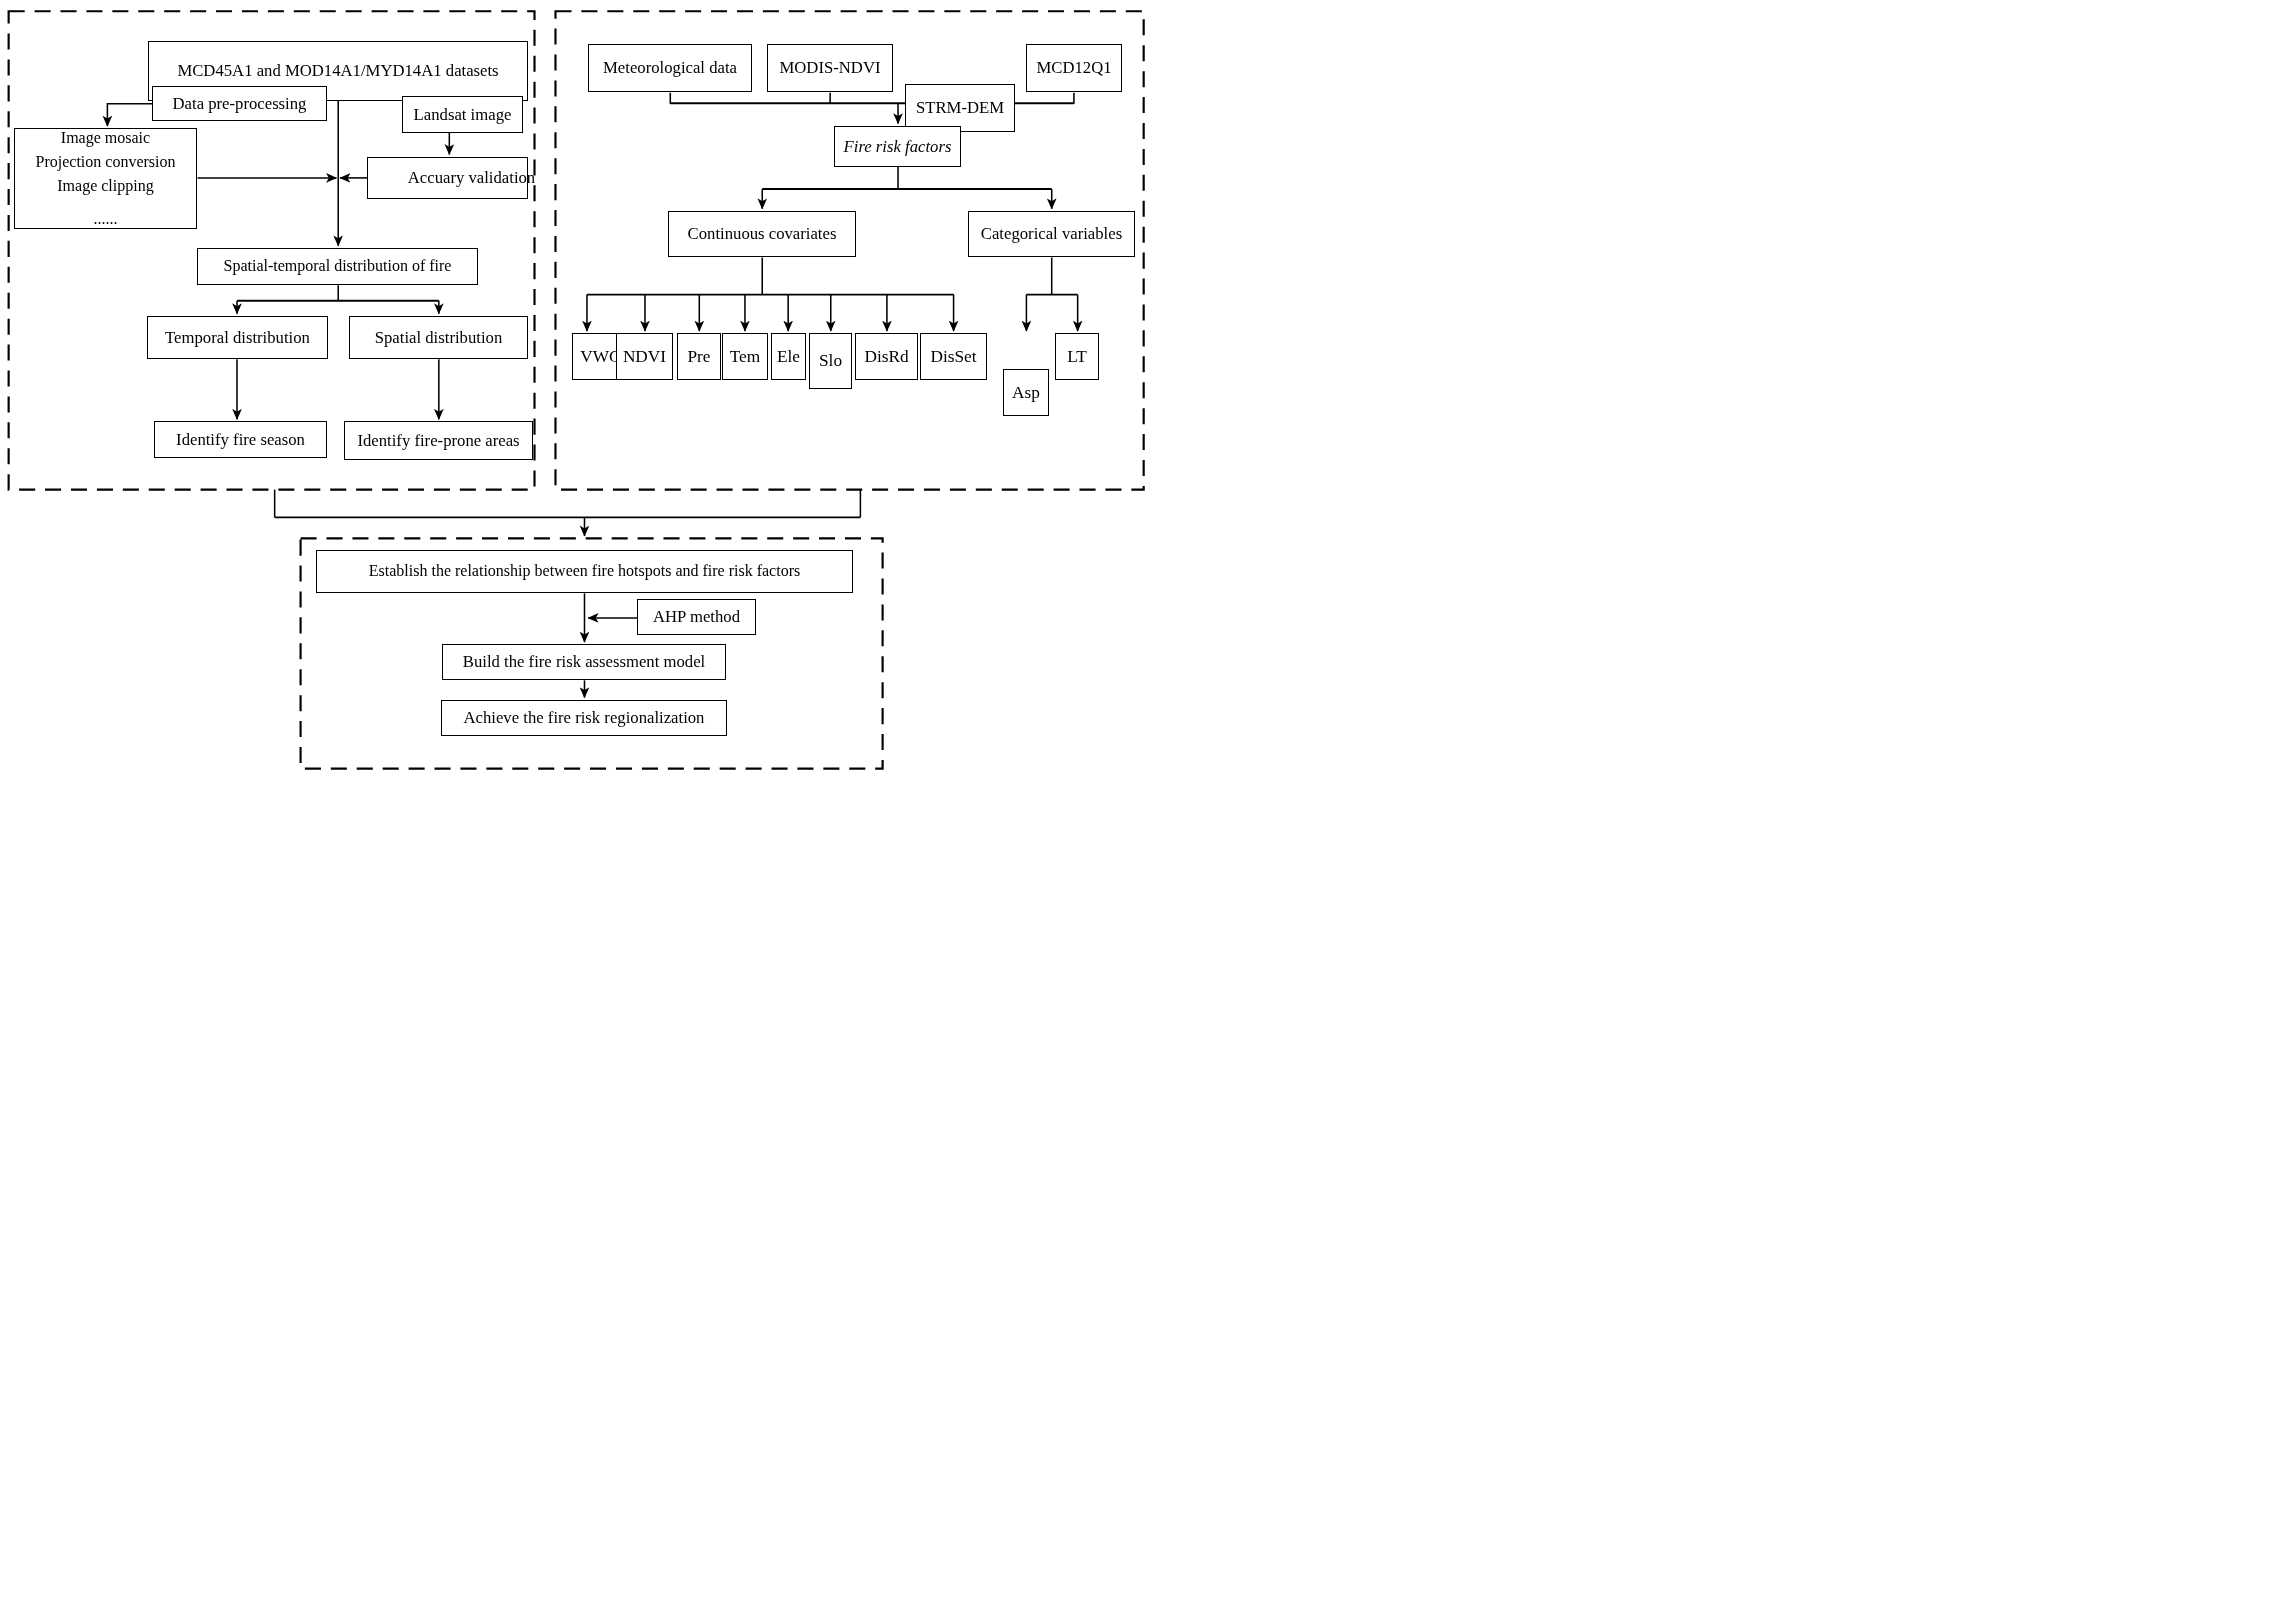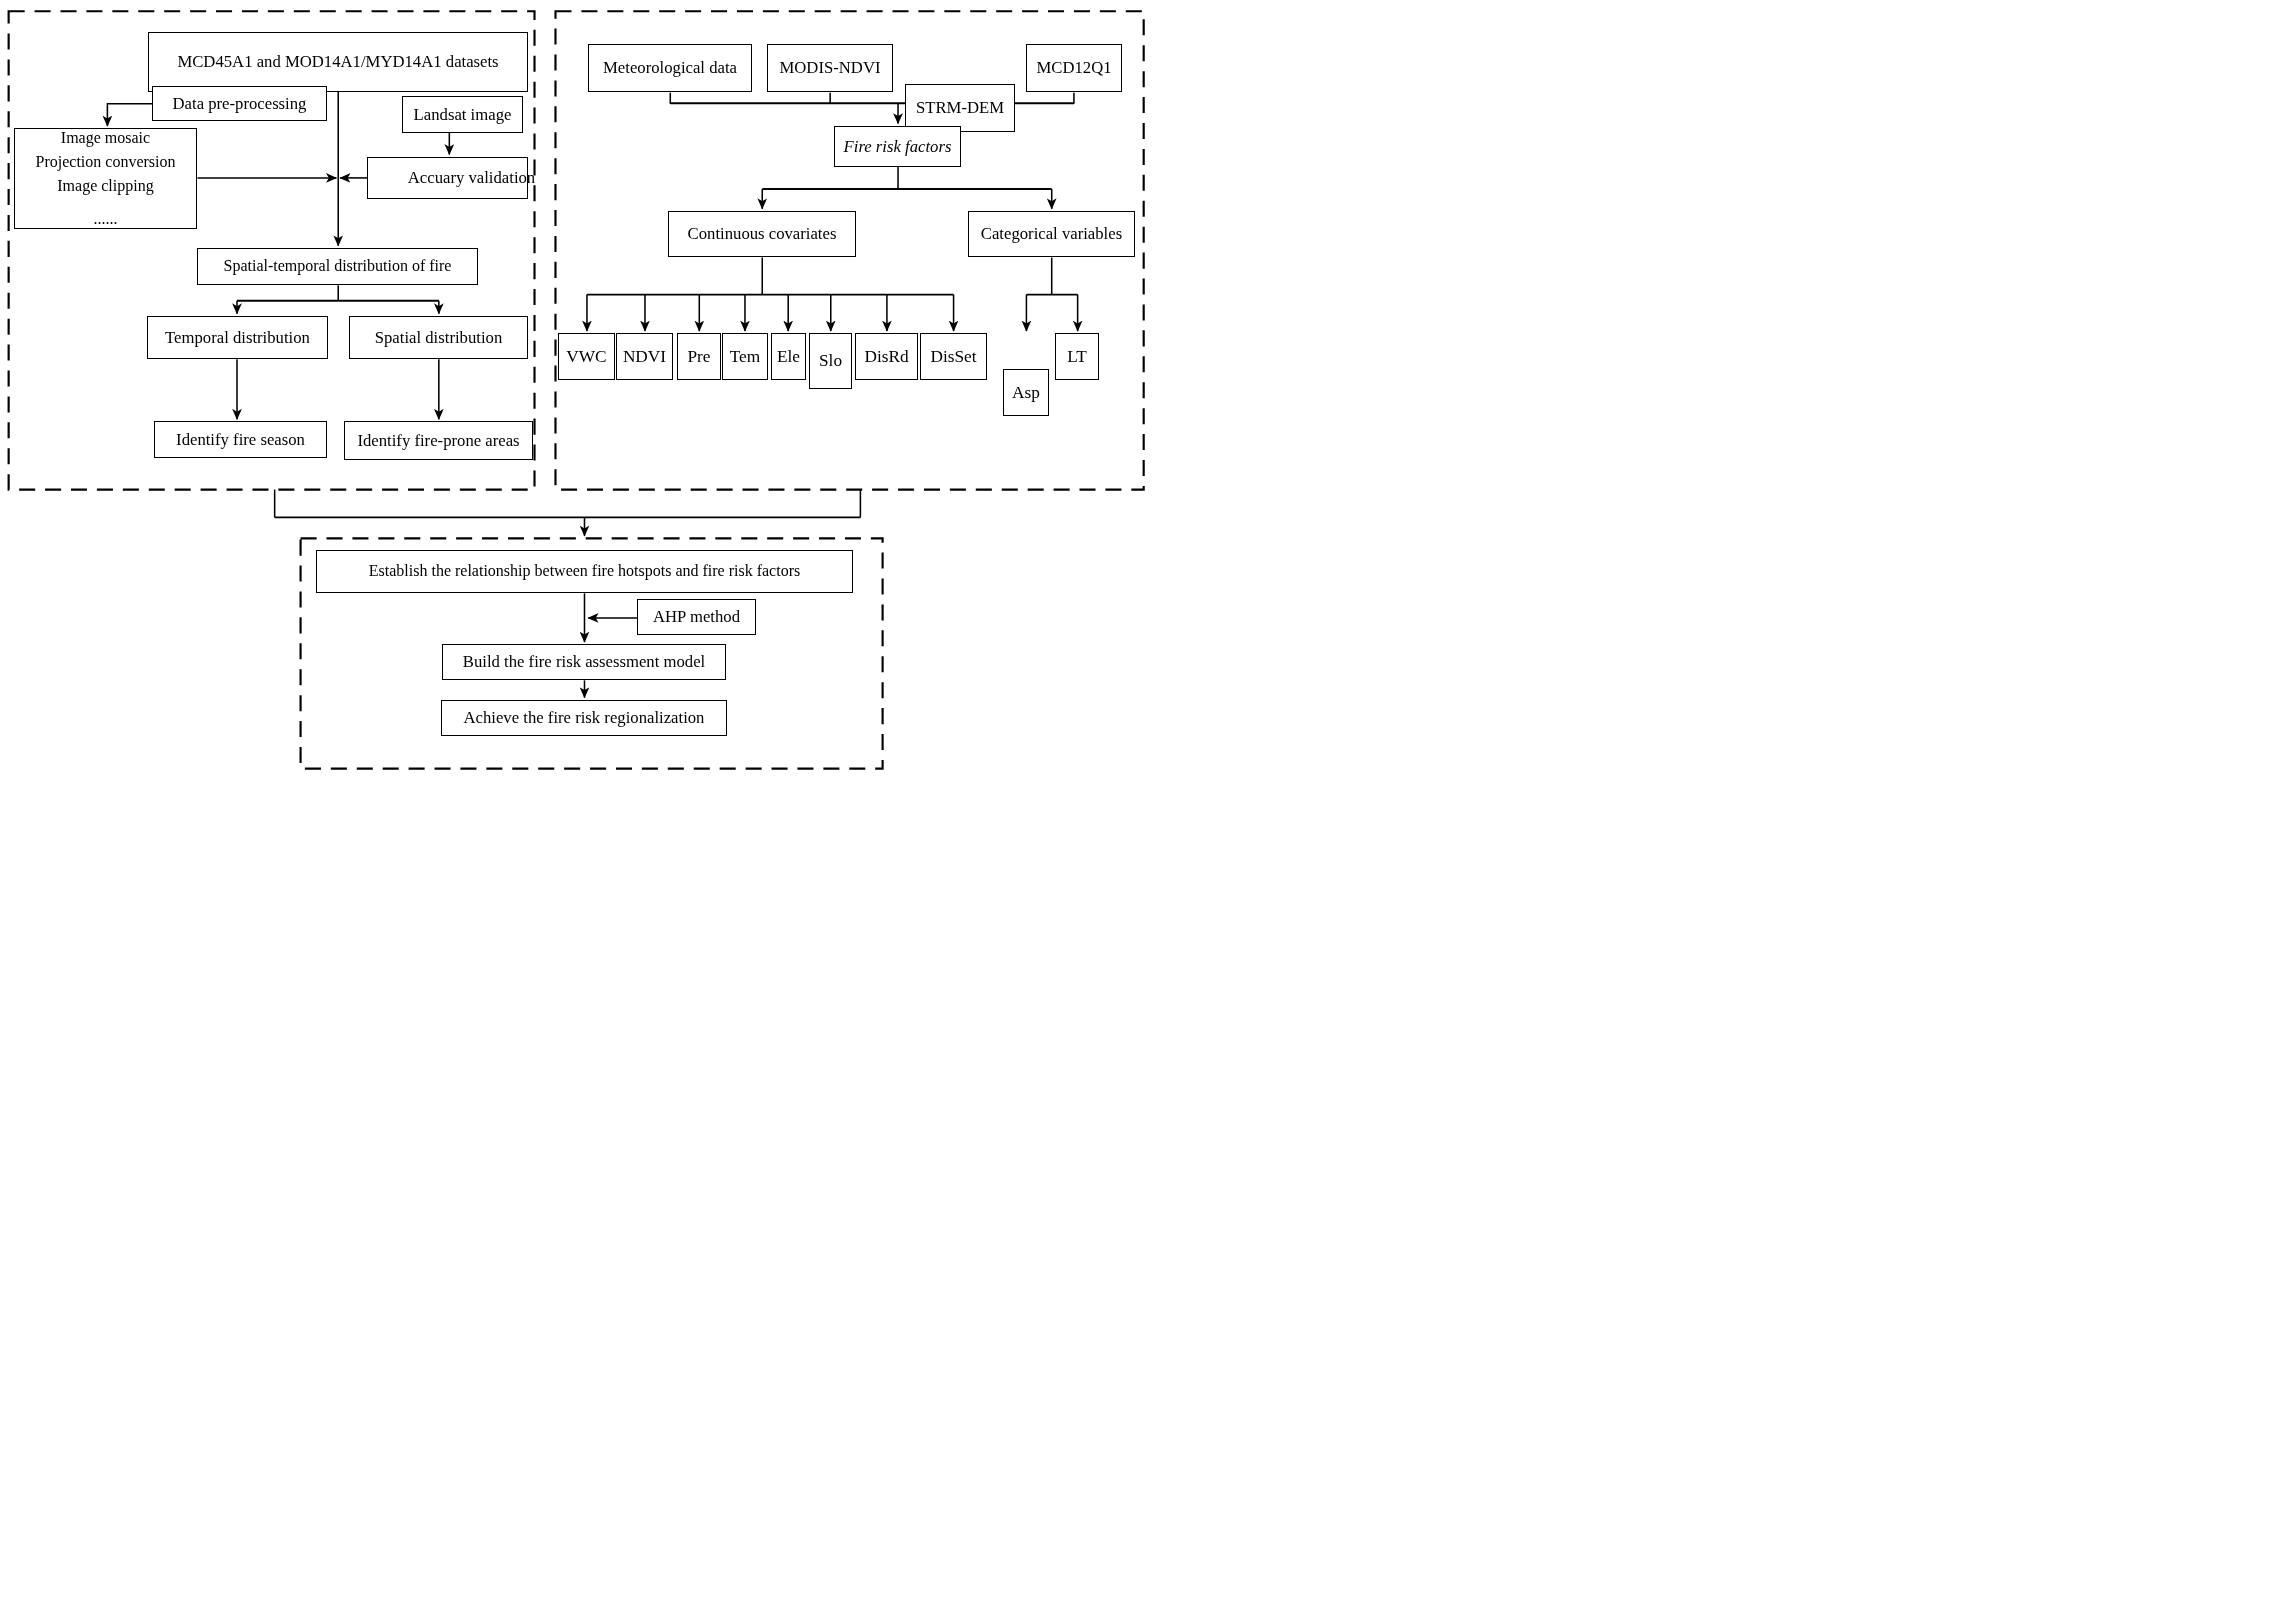--- a/index.html
+++ b/index.html
@@ -103,21 +103,21 @@
       <line x1="947" y1="838" x2="947" y2="868" marker-end="url(#ah)"></line>
     </g>
 
     <g stroke="#000" stroke-width="2.5" fill="none">
       <line x1="947" y1="961" x2="947" y2="1040" marker-end="url(#ah)"></line>
       <line x1="1032" y1="1001" x2="953" y2="1001" marker-end="url(#ah)"></line>
       <line x1="947" y1="1102" x2="947" y2="1130" marker-end="url(#ah)"></line>
     </g>
   </svg>
 
-  <div class="box" style="left:148px;top:32px;width:380px;height:60px;">MCD45A1 and MOD14A1/MYD14A1 datasets</div>
+  <div class="box" style="left:148px;top:41px;width:380px;height:60px;">MCD45A1 and MOD14A1/MYD14A1 datasets</div>
 
   <div class="box" style="left:152px;top:86px;width:175px;height:35px;">Data pre-processing</div>
 
   <div class="box" style="left:390px;top:96px;width:121px;height:37px;margin-left:12px;">Landsat image</div>
 
   <div class="box steps" style="left:14px;top:128px;width:183px;height:101px;">
     <span>Image mosaic</span>
     <span>Projection conversion</span>
     <span>Image clipping</span>
     <span class="dots">......</span>
@@ -142,21 +142,21 @@
   <div class="box" style="left:905px;top:44px;width:110px;height:48px;margin-top:40px;">STRM-DEM</div>
 
   <div class="box" style="left:1026px;top:44px;width:96px;height:48px;">MCD12Q1</div>
 
   <div class="box" style="left:834px;top:126px;width:127px;height:41px;font-style:italic;">Fire risk factors</div>
 
   <div class="box" style="left:668px;top:211px;width:188px;height:46px;">Continuous covariates</div>
 
   <div class="box" style="left:968px;top:211px;width:167px;height:46px;">Categorical variables</div>
 
-  <div class="box leaf" style="left:558px;top:333px;width:57px;height:47px;">VWC</div>
+  <div class="box leaf" style="left:572px;top:333px;width:57px;height:47px;">VWC</div>
   <div class="box leaf" style="left:616px;top:333px;width:57px;height:47px;">NDVI</div>
   <div class="box leaf" style="left:677px;top:333px;width:44px;height:47px;">Pre</div>
   <div class="box leaf" style="left:722px;top:333px;width:46px;height:47px;">Tem</div>
   <div class="box leaf" style="left:771px;top:333px;width:35px;height:47px;">Ele</div>
   <div class="box leaf" style="left:809px;top:333px;width:43px;height:56px;">Slo</div>
   <div class="box leaf" style="left:855px;top:333px;width:63px;height:47px;">DisRd</div>
   <div class="box leaf" style="left:920px;top:333px;width:67px;height:47px;">DisSet</div>
   <div class="box leaf" style="left:1003px;top:333px;width:46px;height:47px;margin-top:36px;">Asp</div>
   <div class="box leaf" style="left:1055px;top:333px;width:44px;height:47px;">LT</div>
 

